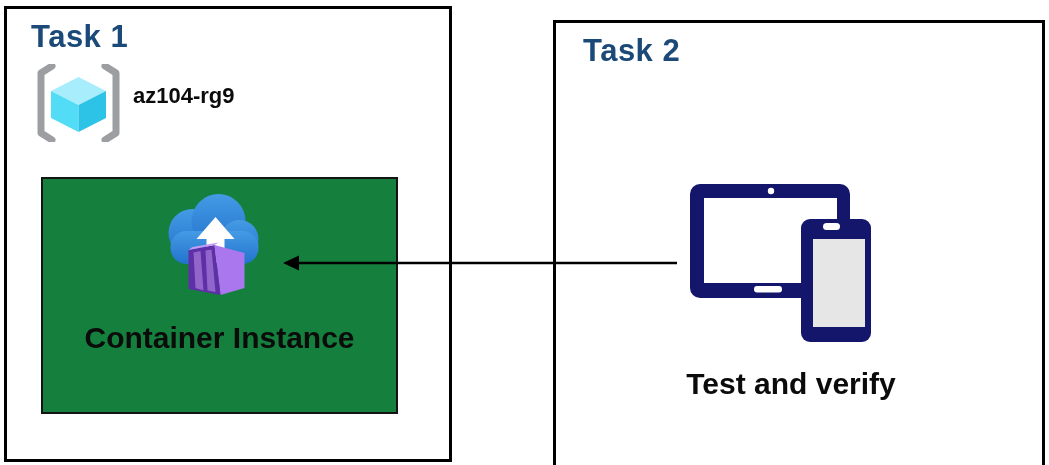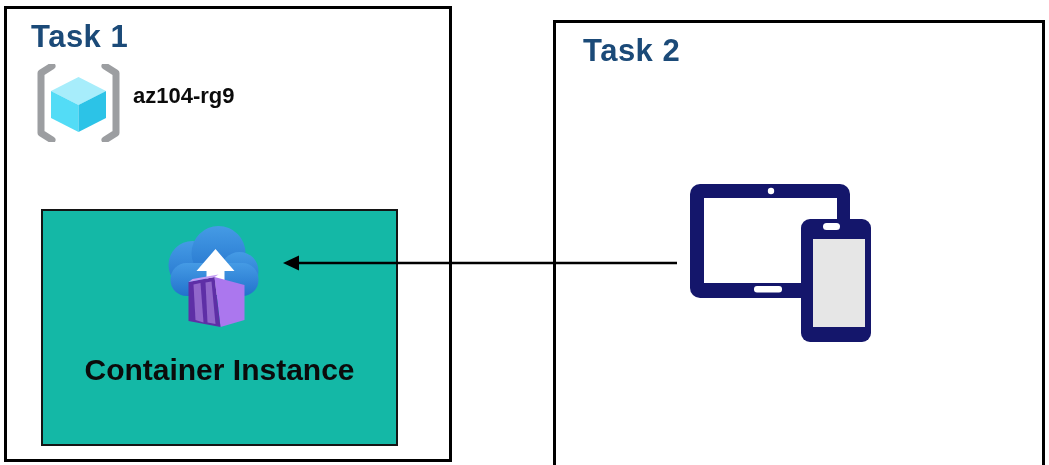--- a/index.html
+++ b/index.html
@@ -16,21 +16,21 @@
     position:absolute;font-size:31px;font-weight:700;letter-spacing:.5px;
   }
   .task1 .box-title{left:24px;top:10px;}
   .task2 .box-title{left:27px;top:10px;}
   .rg-icon{position:absolute;left:29px;top:55px;width:85px;height:78px;}
   .rg-label{
     position:absolute;left:126px;top:74px;font-size:22px;font-weight:700;color:#0b0b0b;
   }
   .inner-box{
     position:absolute;left:34px;top:168px;width:357px;height:237px;
-    background:#14b8a6;border:2.5px solid #141414;box-sizing:border-box;margin-top:32px;
+    background:#15803d;border:2.5px solid #141414;box-sizing:border-box;
   }
   .ci-icon{position:absolute;left:50%;top:10px;transform:translateX(-50%);width:115px;height:112px;}
   .ci-label{
     position:absolute;left:0;top:142px;width:100%;text-align:center;
     font-size:30px;font-weight:700;color:#0b0b0b;
   }
   .devices-icon{position:absolute;left:132px;top:157px;width:190px;height:168px;}
   .t2-caption{
     position:absolute;left:0;top:344px;width:470px;text-align:center;
     font-size:30px;font-weight:700;color:#0b0b0b;
@@ -94,20 +94,21 @@
         <circle cx="83" cy="11" r="3.2" fill="#FFFFFF"></circle>
         <rect x="66" y="106" width="28" height="6.5" rx="3" fill="#FFFFFF"></rect>
       </g>
       <g>
         <rect x="113" y="39" width="70" height="123" rx="9" fill="#14166B"></rect>
         <rect x="135" y="43" width="17" height="7" rx="3.5" fill="#FFFFFF"></rect>
         <rect x="125" y="59" width="52" height="88" fill="#E6E6E6"></rect>
       </g>
     </svg>
 
+    <div class="t2-caption">Test and verify</div>
   </div>
 
   <svg class="arrow-overlay" viewBox="0 0 404 24">
     <line x1="397" y1="12" x2="14" y2="12" stroke-width="2.6" stroke="#000000"></line>
     <polygon points="3,12 19,4.5 19,19.5" fill="#000000"></polygon>
   </svg>
 
 </div>
 
 </body></html>

